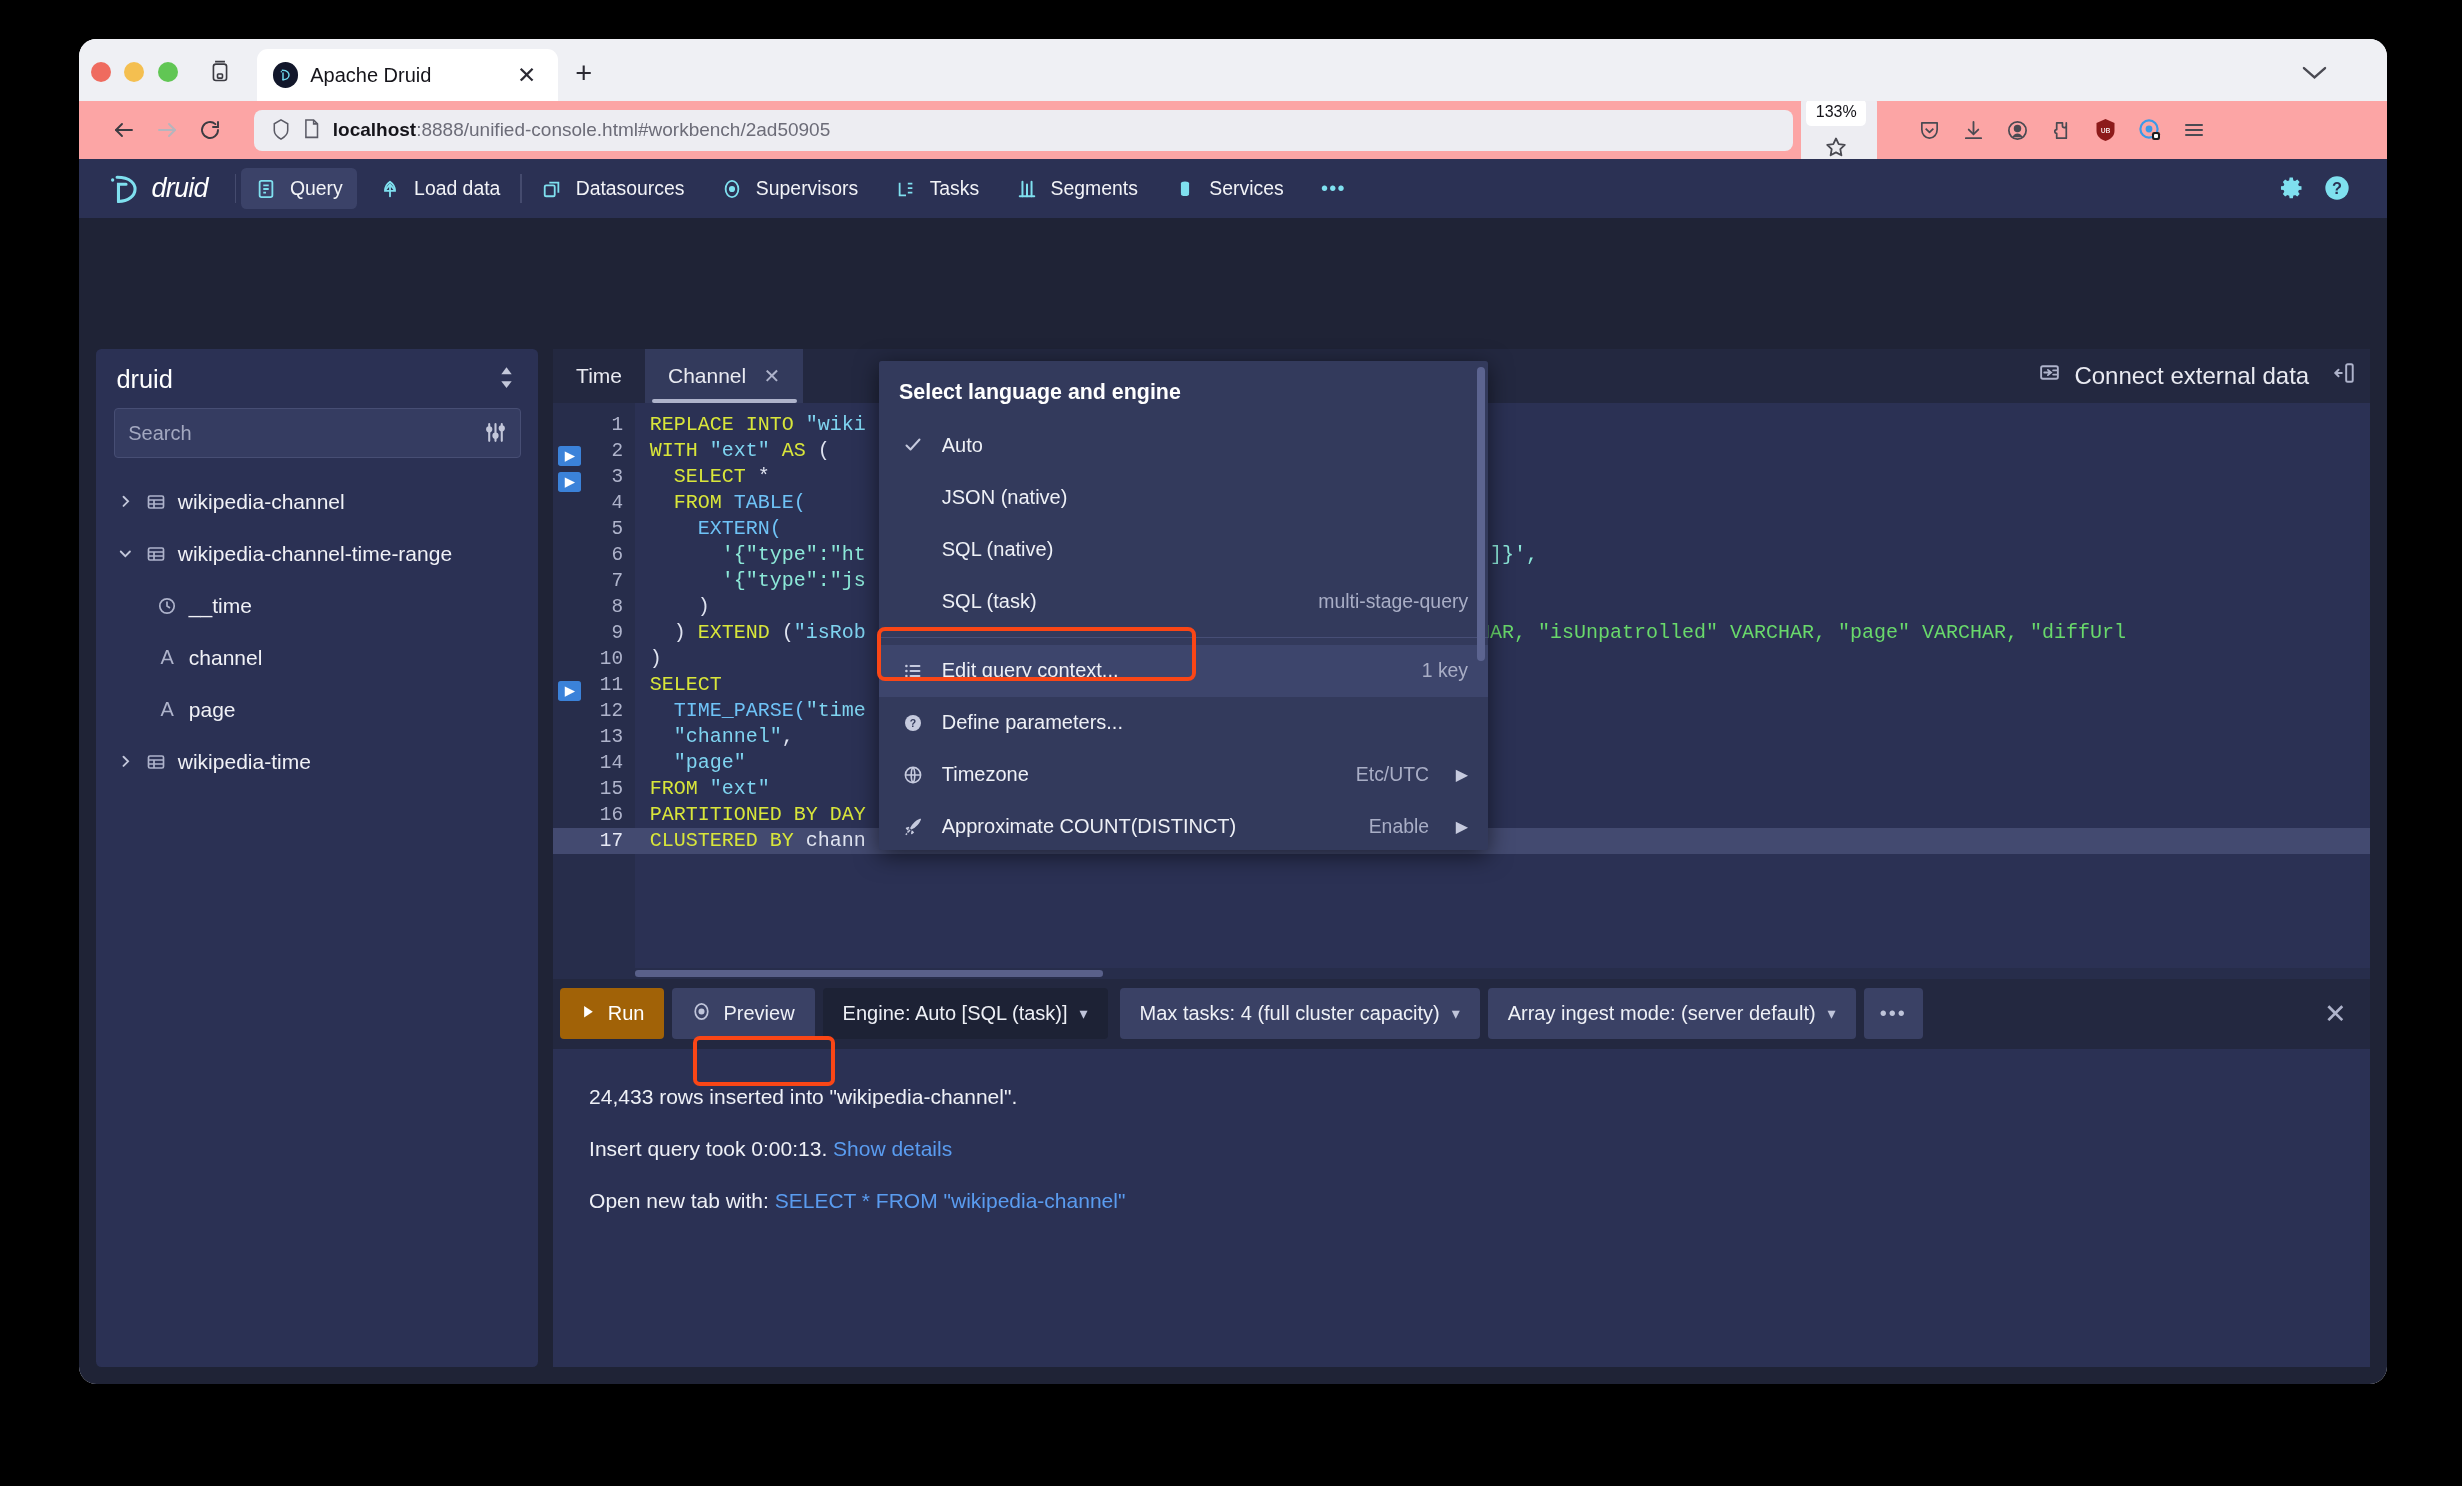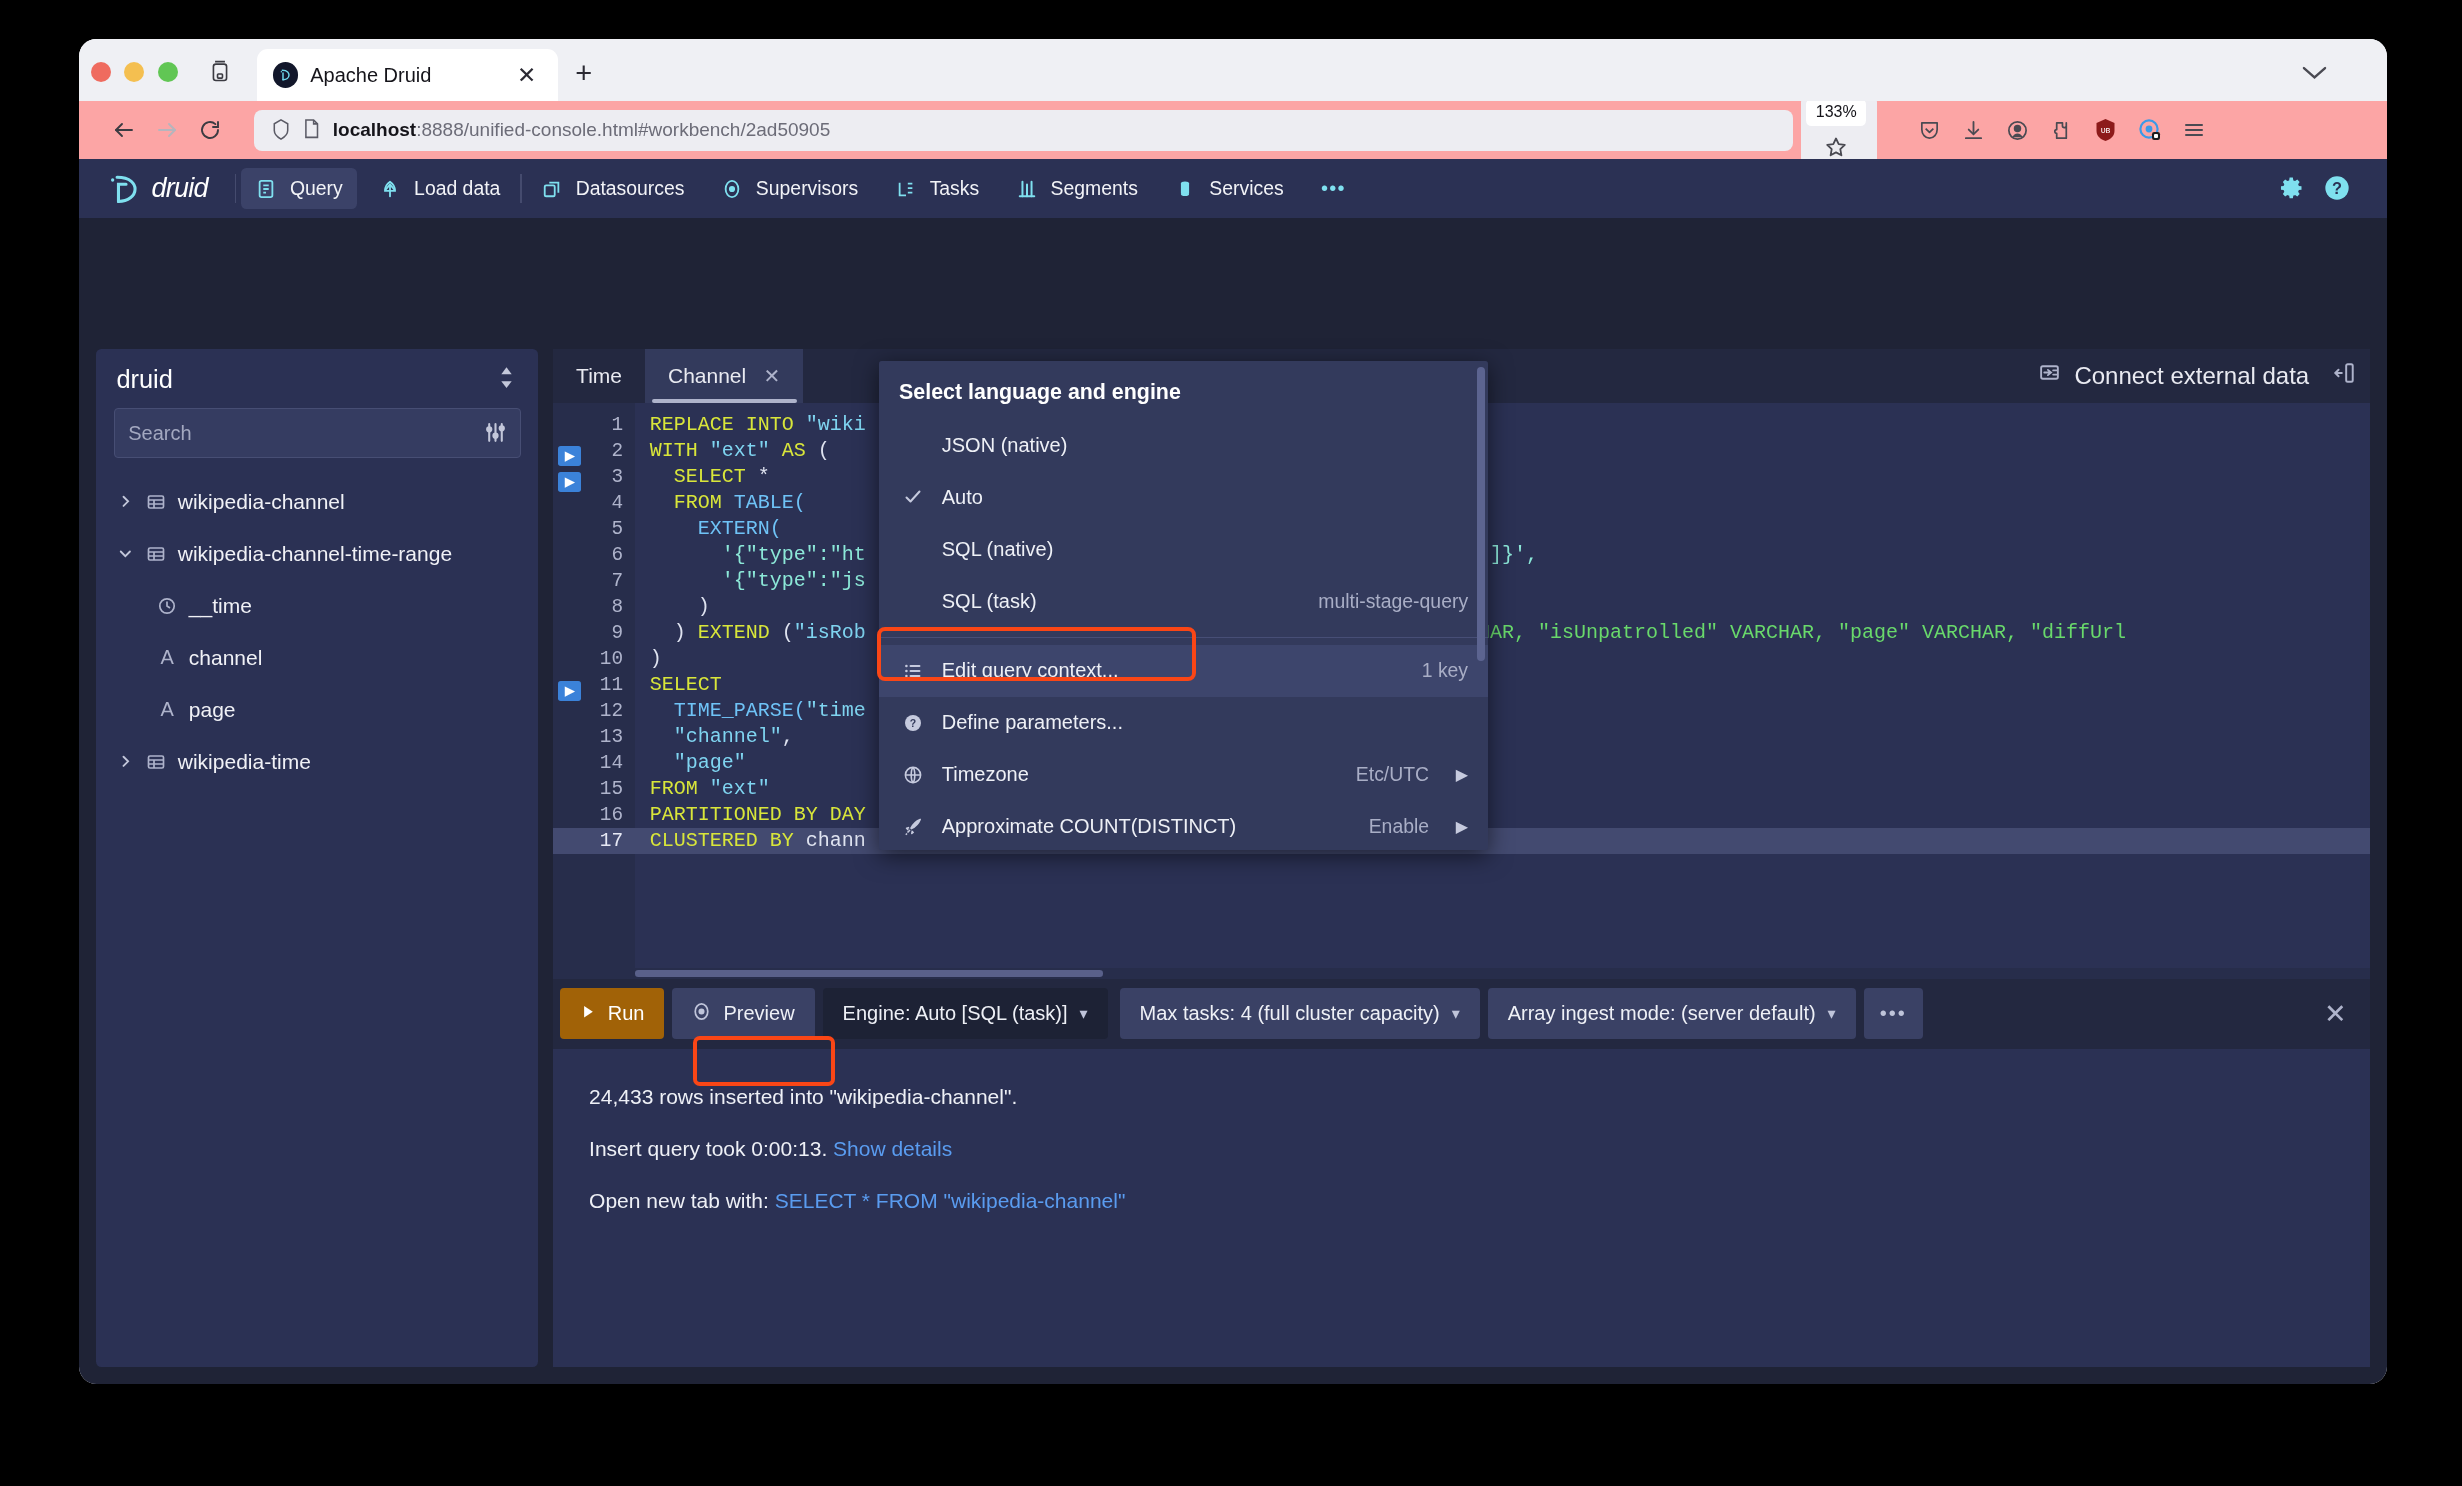--- a/index.html
+++ b/index.html
@@ -811,31 +811,31 @@
           <div class="editor-hscroll">
               <i></i>
             </div>
         </div>
 
         <div class="menu">
           <div class="menu-title">Select language and engine</div>
           <div class="menu-clip">
 
             <div class="mi">
-              <span class="mic"></span>
-              <span class="lbl">JSON (native)</span>
-            </div>
-
-            <div class="mi">
               <span class="mic">
                 <svg width="20" height="20" viewBox="0 0 20 20" fill="none" stroke="#c6cade" stroke-width="2" stroke-linecap="round" stroke-linejoin="round">
                     <path d="M3.5 10.5l4 4 9-10"></path>
                   </svg>
               </span>
               <span class="lbl">Auto</span>
+            </div>
+
+            <div class="mi">
+              <span class="mic"></span>
+              <span class="lbl">JSON (native)</span>
             </div>
 
             <div class="mi">
               <span class="mic"></span>
               <span class="lbl">SQL (native)</span>
             </div>
 
             <div class="mi">
               <span class="mic"></span>
               <span class="lbl">SQL (task)</span>

